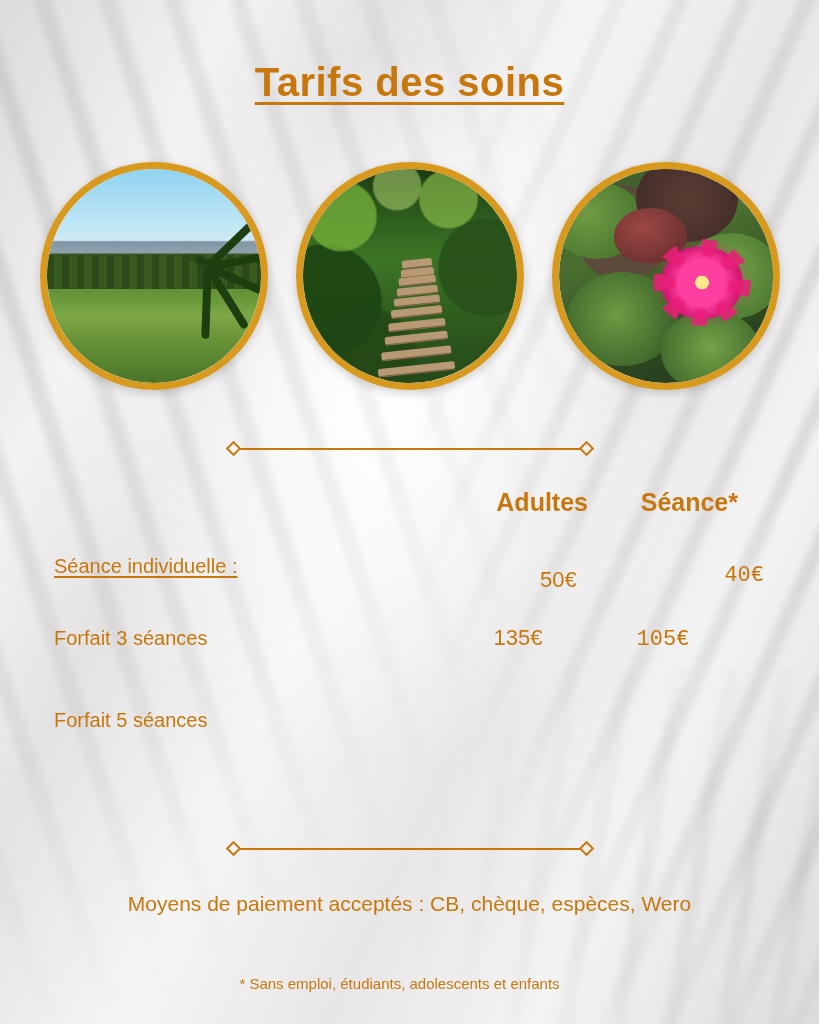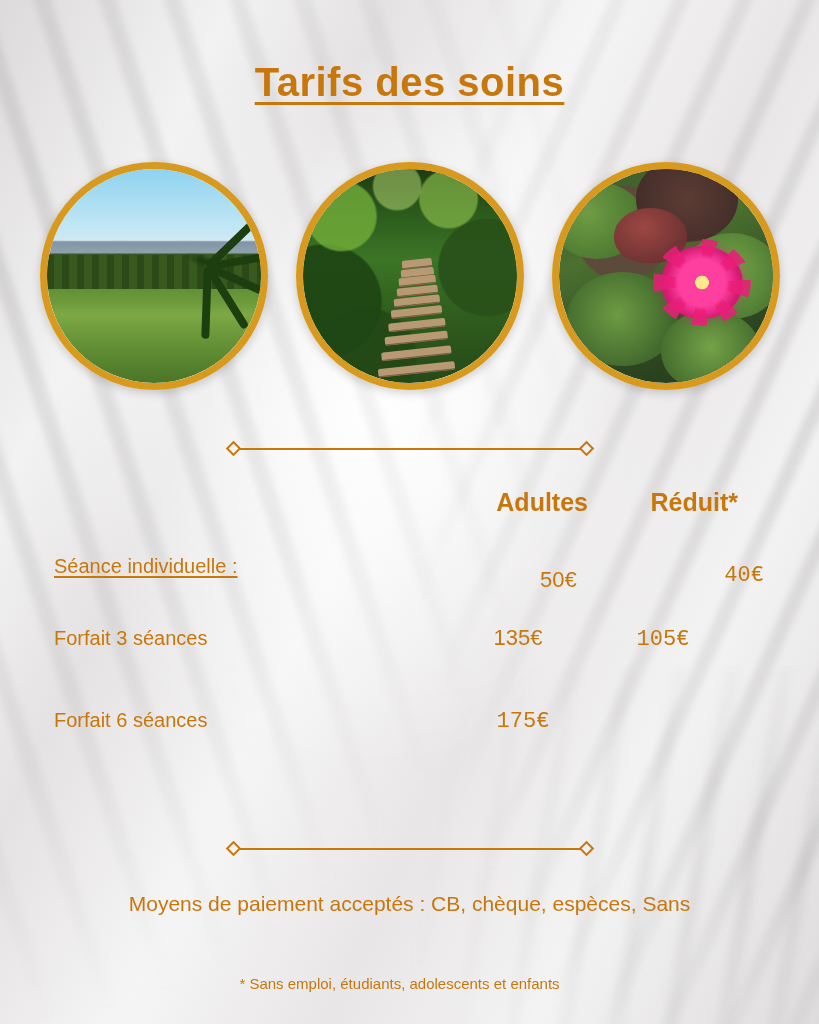--- a/index.html
+++ b/index.html
@@ -414,21 +414,21 @@
     <span class="dia"></span>
     <span class="line"></span>
     <span class="dia"></span>
   </div>
 
   <div class="table">
 
     <div class="col-headers">
       <div class="spacer"></div>
       <div class="h h-adultes">Adultes</div>
-      <div class="h h-reduit">Réduit*</div>
+      <div class="h h-reduit">Séance*</div>
     </div>
 
     <div class="rows">
 
       <div class="row row-1">
         <div class="label">
           <span class="sub">Séance individuelle :</span>
         </div>
         <div class="price price-adultes">50€</div>
         <div class="price price-reduit">40€</div>
@@ -437,31 +437,30 @@
       <div class="row row-2">
         <div class="label">
           <span>Forfait 3 séances</span>
         </div>
         <div class="price price-adultes">135€</div>
         <div class="price price-reduit">105€</div>
       </div>
 
       <div class="row row-3">
         <div class="label">
-          <span>Forfait 6 séances</span>
+          <span>Forfait 5 séances</span>
         </div>
-        <div class="price price-reduit">175€</div>
       </div>
 
     </div>
   </div>
 
   <div class="divider divider-bottom">
     <span class="dia"></span>
     <span class="line"></span>
     <span class="dia"></span>
   </div>
 
-  <div class="payment">Moyens de paiement acceptés :  CB, chèque, espèces, Sans</div>
+  <div class="payment">Moyens de paiement acceptés :  CB, chèque, espèces, Wero</div>
 
   <div class="footnote">* Sans emploi, étudiants, adolescents et enfants</div>
 
 </div>
 
 </body></html>

